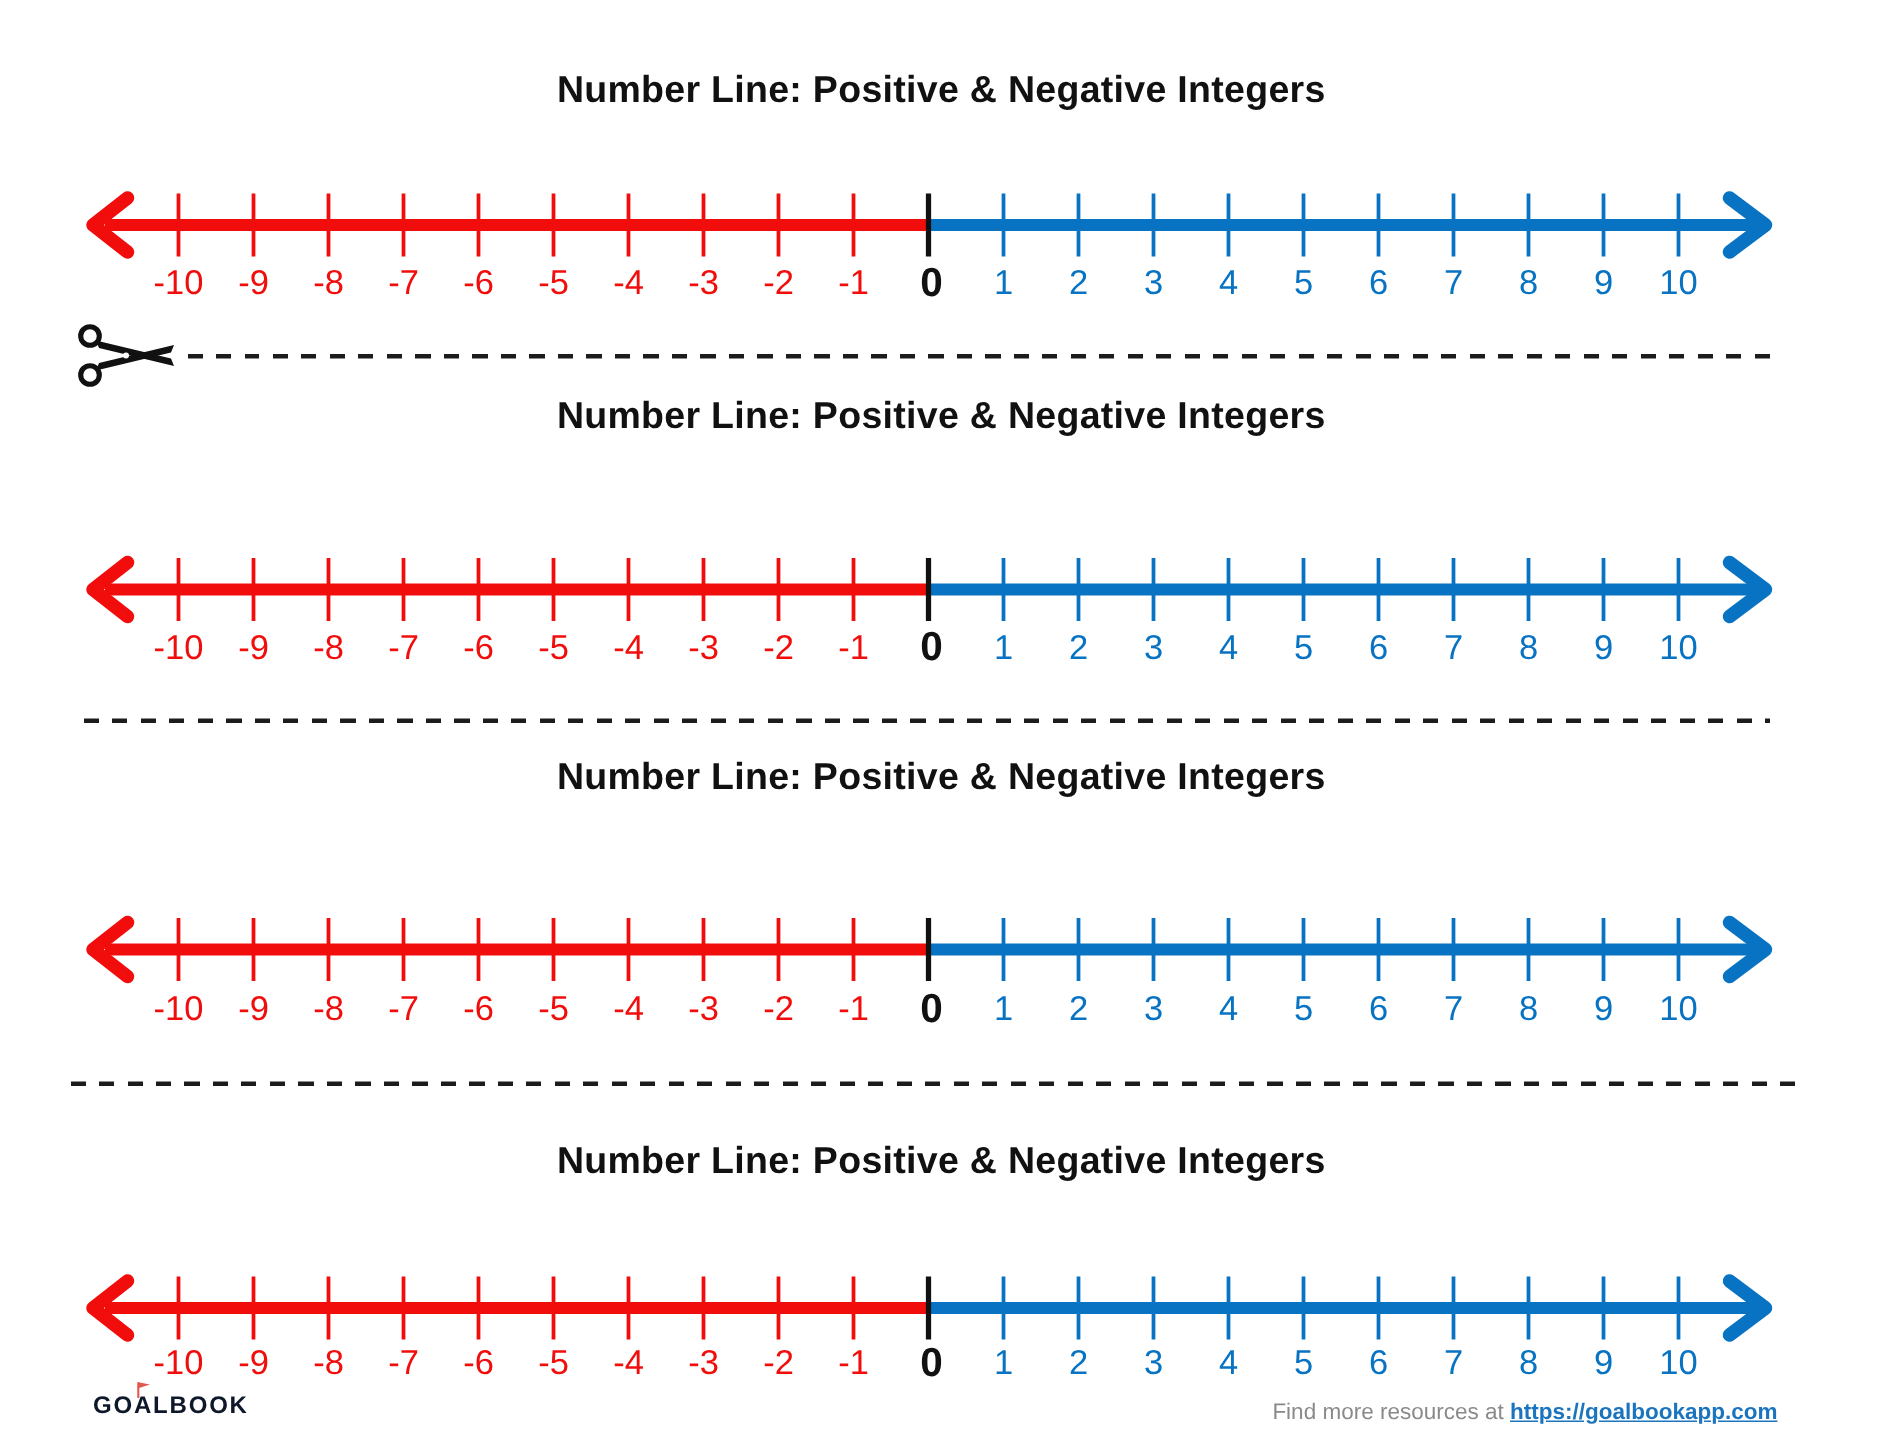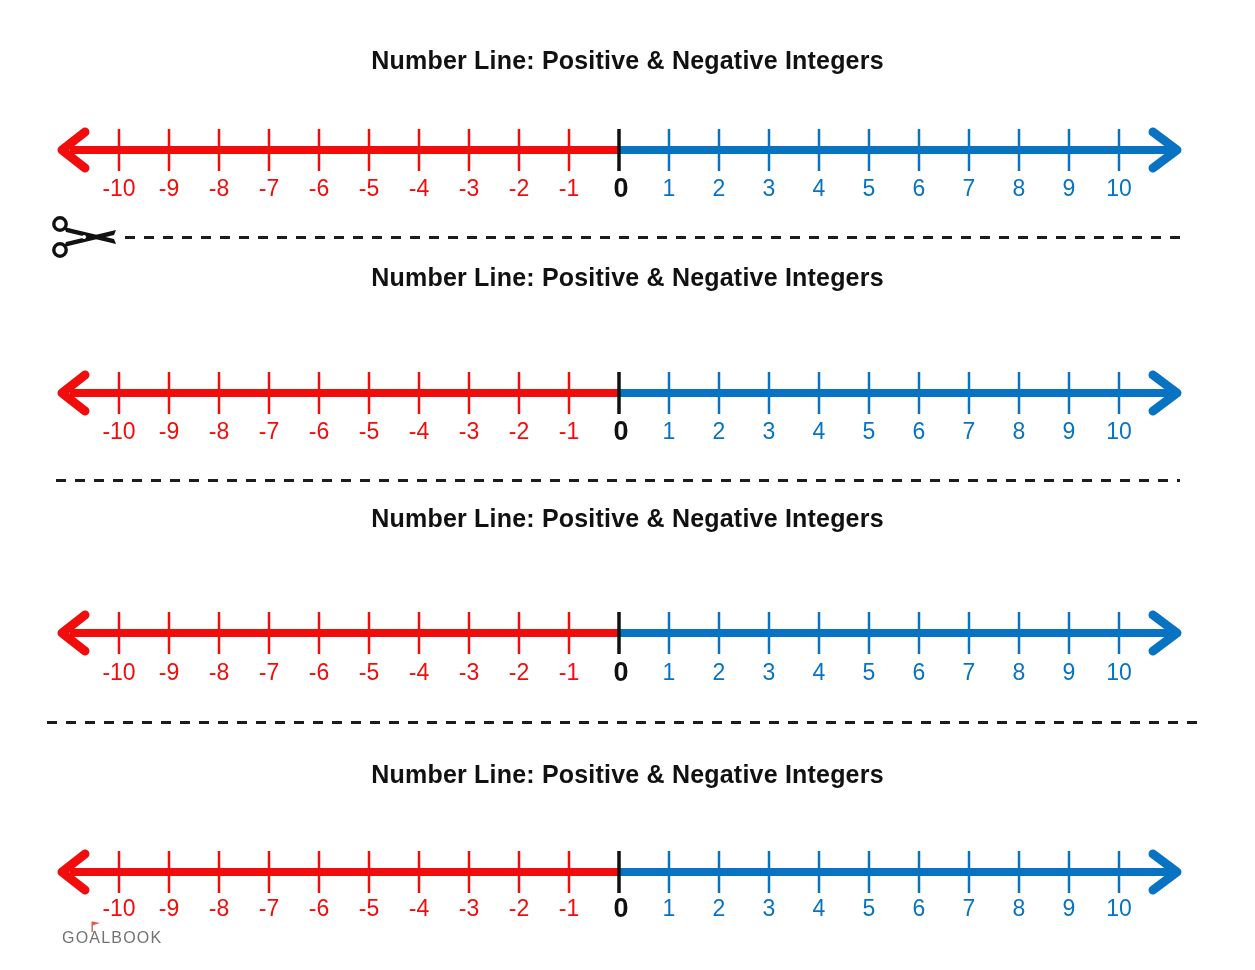--- a/index.html
+++ b/index.html
@@ -272,21 +272,25 @@
   </svg>
 
   <div class="cutline" style="top:479px; left:56px; width:1124px;">
     <div class="dashfill"></div>
   </div>
 
   <div class="cutline" style="top:721px; left:47px; width:1150px;">
     <div class="dashfill"></div>
   </div>
 
-  <div class="logo" style="color: #737373;">
+  <div class="logo" style="color: #0f172a; font-weight: bold;">
     <span>GO</span><span class="logo-a"><svg class="flag" xmlns="http://www.w3.org/2000/svg" width="10" height="12" viewBox="0 0 10 12">
           <line x1="1.2" y1="0.5" x2="1.2" y2="11" stroke="#E2574C" stroke-width="1.4"></line>
           <polygon points="1.2,0.5 9,2 1.2,4.5" fill="#E2574C"></polygon>
         </svg><span>A</span></span><span>LBOOK</span>
   </div>
 
+  <div class="findmore">
+    <span>Find more resources at</span>
+    <a style="color: rgb(27, 116, 190);">https://goalbookapp.com</a>
+  </div>
 
 </div>
 
 </body></html>

